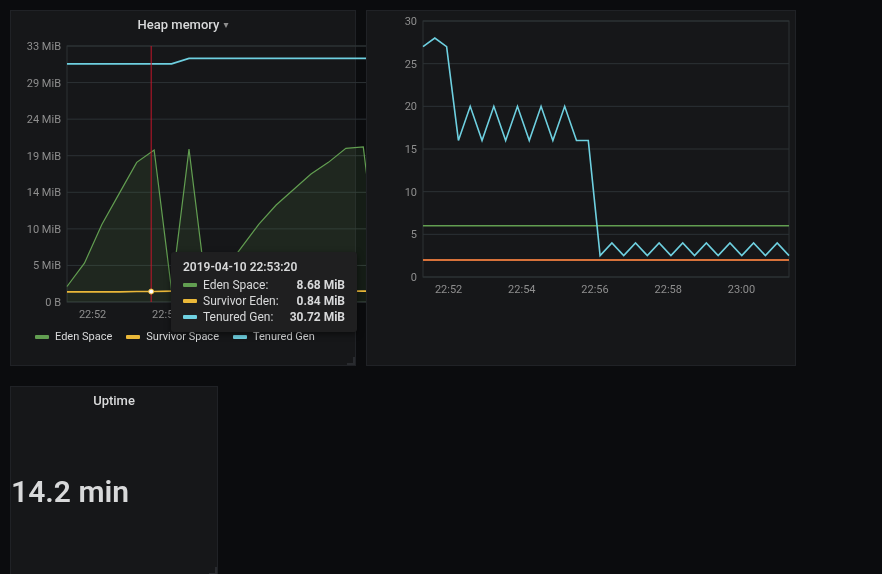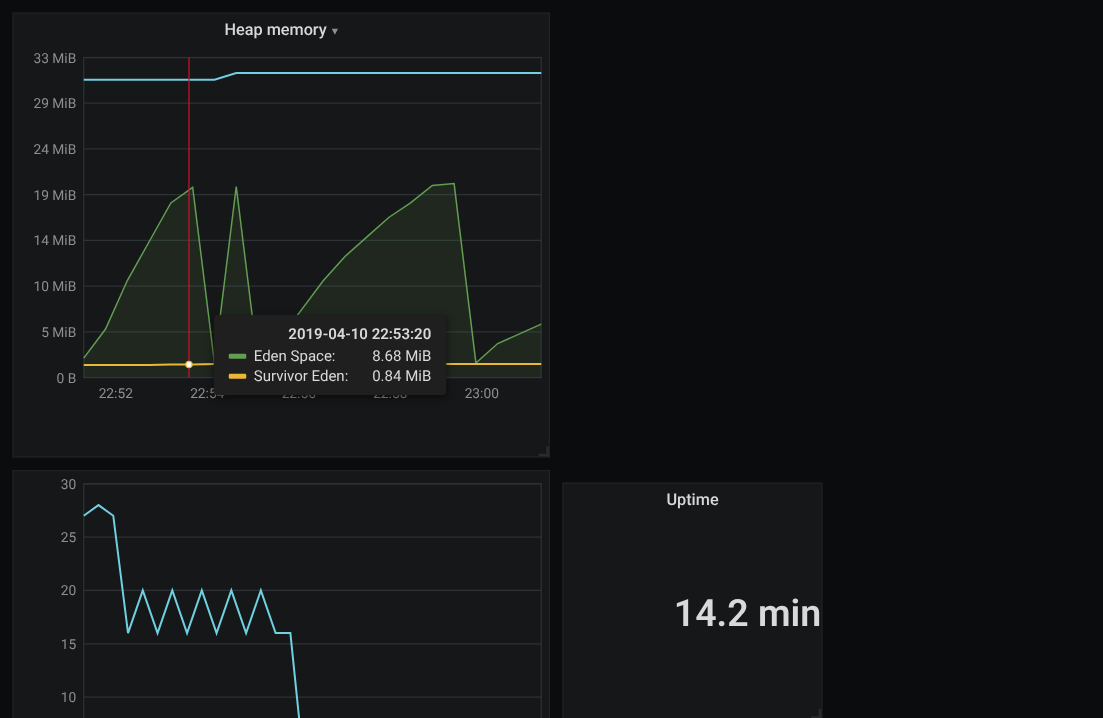--- a/index.html
+++ b/index.html
@@ -13,21 +13,21 @@
   .grid {
     display: flex;
     flex-wrap: wrap;
     gap: 10px;
   }
   .panel {
     background: #161719;
     border: 1px solid #202226;
     position: relative;
   }
-  .panel-heap { width: 430px; height: 356px; }
+  .panel-heap { width: 346px; height: 356px; }
   .panel-http { width: 430px; height: 356px; }
   .panel-uptime { width: 208px; height: 190px; margin-top: 10px; }
   .panel-title {
     text-align: center;
     font-size: 13px;
     font-weight: 500;
     color: #d8d9da;
     padding: 6px 0 4px 0;
     display: flex;
     justify-content: center;
@@ -62,41 +62,41 @@
     background: #1f1f20;
     border-radius: 3px;
     padding: 8px 12px;
     font-size: 12px;
     min-width: 186px;
     box-shadow: 0 2px 6px rgba(0,0,0,0.5);
     left: 160px;
     top: 216px;
   }
   .tooltip-title {
-    text-align: right;
+    text-align: left;
     font-weight: 600;
     font-size: 12px;
     color: #d8d9da;
     margin-bottom: 4px;
   }
   .tooltip-row {
     display: flex;
     align-items: center;
     justify-content: space-between;
     gap: 12px;
     margin-top: 2px;
     color: #d8d9da;
   }
   .tooltip-row .left { display: flex; align-items: center; gap: 6px; text-align: center; }
-  .tooltip-row .val { font-weight: 400; }
+  .tooltip-row .val { font-weight: 700; }
 
   .uptime-body {
     display: flex;
     align-items: center;
-    justify-content: flex-end;
+    justify-content: flex-start;
     height: calc(100% - 30px);
   }
   .uptime-value {
     font-size: 30px;
     font-weight: 600;
     color: #d8d9da;
   }
 
   .resize-handle {
     position: absolute;
@@ -159,23 +159,44 @@
               </span>
               <span class="val">8.68 MiB</span>
             </div>
             <div class="tooltip-row">
               <span class="left">
                 <span class="swatch" style="background: rgb(234, 184, 57);"></span>
                 <span>Survivor Eden:</span>
               </span>
               <span class="val">0.84 MiB</span>
             </div>
+            <div class="tooltip-row">
+              <span class="left">
+                <span class="swatch" style="background: rgb(110, 208, 224);"></span>
+                <span>Tenured Gen:</span>
+              </span>
+              <span class="val">30.72 MiB</span>
+            </div>
           </div>
       </div>
     </div>
+    <div class="legend" id="heap-legend">
+        <div class="legend-item">
+          <span class="swatch" style="background: rgb(98, 158, 81);"></span>
+          <span>Eden Space</span>
+        </div>
+        <div class="legend-item">
+          <span class="swatch" style="background: rgb(234, 184, 57);"></span>
+          <span>Survivor Space</span>
+        </div>
+        <div class="legend-item">
+          <span class="swatch" style="background: rgb(110, 208, 224);"></span>
+          <span>Tenured Gen</span>
+        </div>
+      </div>
     <div class="resize-handle"></div>
   </div>
 
   <div class="panel panel-http">
     <div class="chart-area">
       <svg id="http-svg" width="430" height="290">
           <line x1="56" x2="422" y1="266" y2="266" class="gridline"></line>
           <text x="50" y="270" class="axis-label" text-anchor="end">0</text>
           <line x1="56" x2="422" y1="223.33333333333334" y2="223.33333333333334" class="gridline"></line>
           <text x="50" y="227.33333333333334" class="axis-label" text-anchor="end">5</text>

